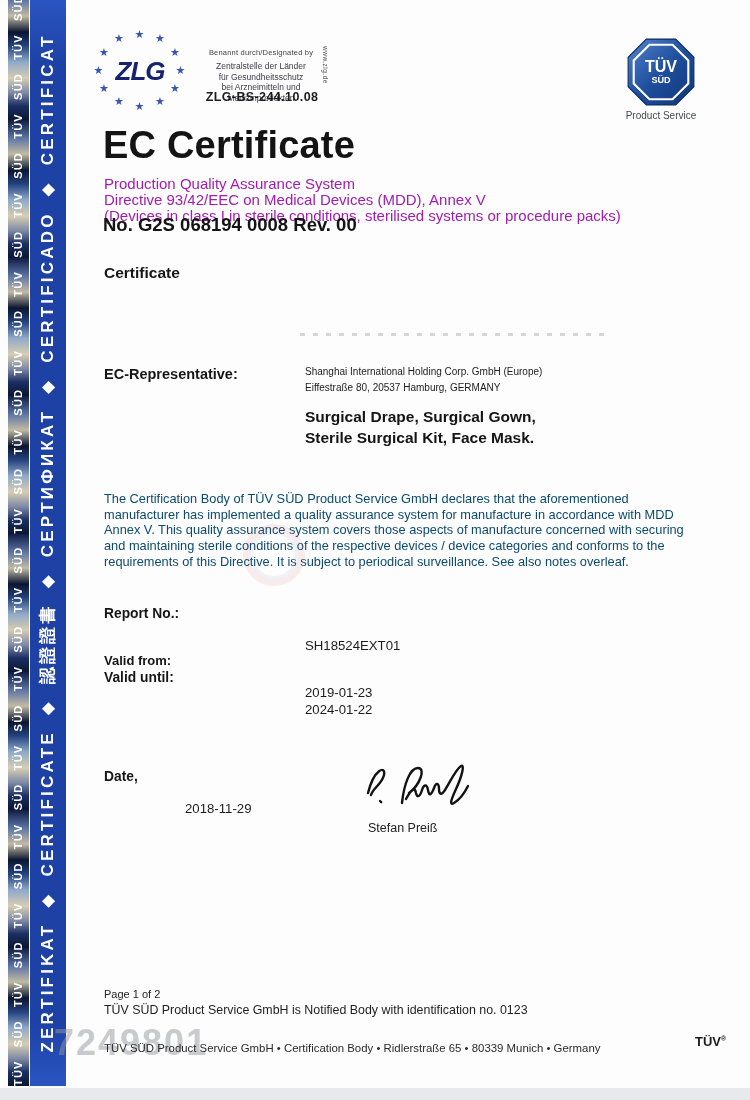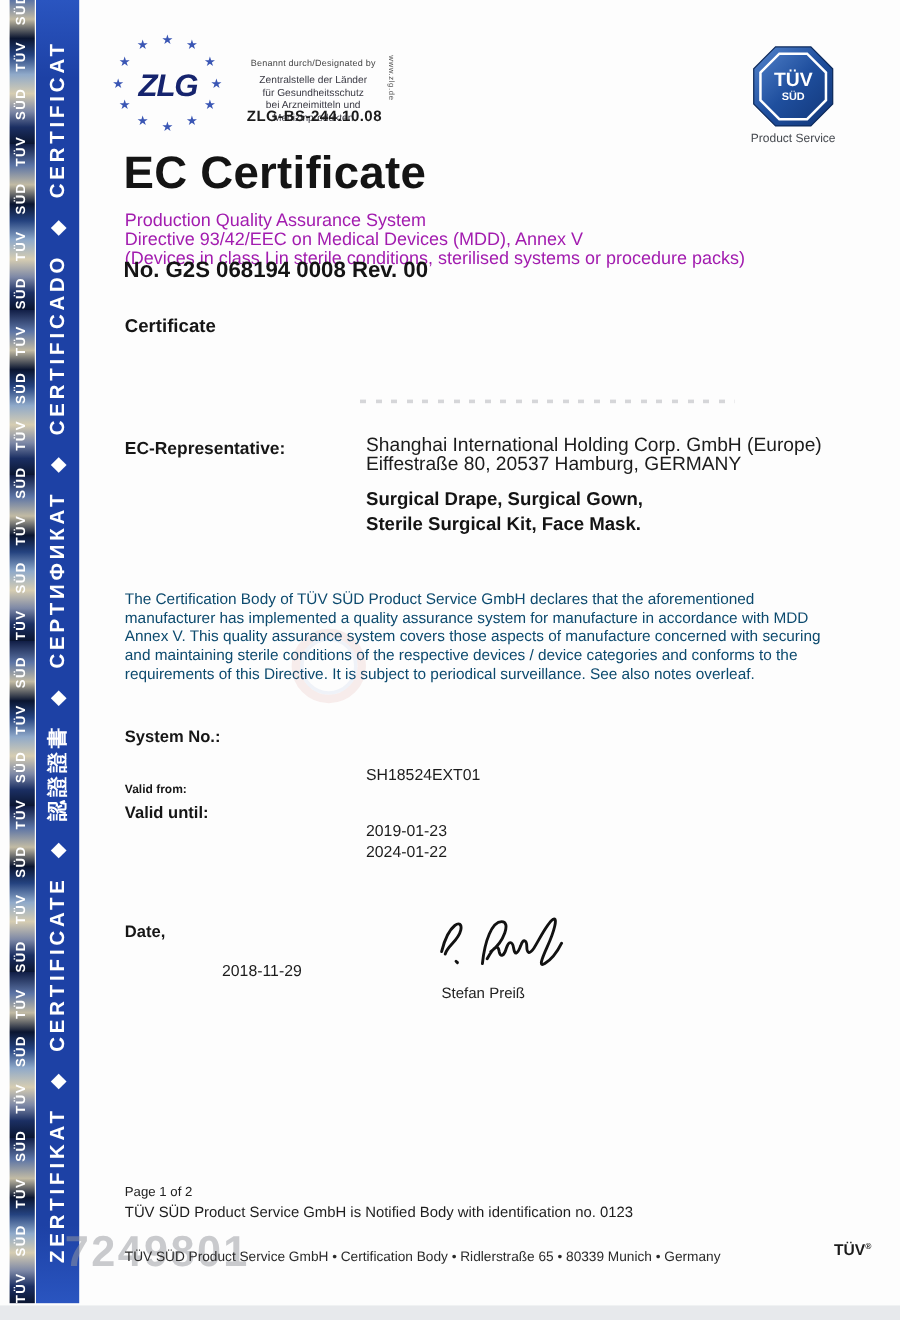--- a/index.html
+++ b/index.html
@@ -45,21 +45,21 @@
     font-size:10px;color:#44484e;}
 
   
   .title{position:absolute;left:103px;top:124px;font-size:38px;font-weight:bold;
     letter-spacing:.2px;color:#141414;}
   .subtitle{position:absolute;left:104px;top:176px;font-size:15px;line-height:15.8px;
     color:#a21caf;white-space:pre-line;}
   .certno{position:absolute;left:103px;top:214px;font-size:18.5px;font-weight:bold;color:#141414;}
 
   .lbl{position:absolute;left:104px;font-size:14.5px;font-weight:bold;color:#161616;}
-  .val{position:absolute;left:305px;font-size:16px;line-height:16px;color:#1c1c1c;white-space:pre-line;}
+  .val{position:absolute;left:305px;font-size:10px;line-height:16px;color:#1c1c1c;white-space:pre-line;}
   .lbl2{line-height:20px;white-space:pre-line;}
   .valbold{font-size:15.5px;font-weight:bold;line-height:20.5px;color:#141414;}
 
   .body-par{position:absolute;left:104px;top:491px;width:584px;font-size:12.8px;
     line-height:15.7px;color:#0c4a6e;}
 
   .small{font-size:13.2px;margin-top:32px;}
   .sig-name{position:absolute;left:368px;top:821px;font-size:12.5px;color:#222;}
 
   .foot1{position:absolute;left:104px;top:988px;font-size:11px;color:#222;}
@@ -143,23 +143,23 @@
   <div class="lbl" style="top:366px;">EC-Representative:</div>
   <div class="val" style="top:364px;">Shanghai International Holding Corp. GmbH (Europe)
 Eiffestraße 80, 20537 Hamburg, GERMANY</div>
 
   <div class="val valbold" style="top:407px;">Surgical Drape, Surgical Gown,
 Sterile Surgical Kit, Face Mask.</div>
 
   <div class="body-par">The Certification Body of TÜV SÜD Product Service GmbH declares that the aforementioned manufacturer has implemented a quality assurance system for manufacture in accordance with MDD Annex V. This quality assurance system covers those aspects of manufacture concerned with securing and maintaining sterile conditions of the respective devices / device categories and conforms to the requirements of this Directive. It is subject to periodical surveillance. See also notes overleaf.</div>
   <div class="wm-circle"></div>
 
-  <div class="lbl" style="top:606px;font-size:13.8px;">System No.:</div>
+  <div class="lbl" style="top:606px;font-size:13.8px;">Report No.:</div>
   <div class="val small" style="top:606px;">SH18524EXT01</div>
-  <div class="lbl" style="top:653px;font-size:10px;">Valid from:</div>
+  <div class="lbl" style="top:653px;font-size:13px;">Valid from:</div>
   <div class="val small" style="top:653px;">2019-01-23</div>
   <div class="lbl" style="top:670px;font-size:13.8px;">Valid until:</div>
   <div class="val small" style="top:670px;">2024-01-22</div>
 
   <div class="lbl" style="top:769px;font-size:13.8px;">Date,</div>
   <div class="val small" style="left:185px;top:769px;">2018-11-29</div>
   <div class="abs" style="left:356px;top:757px;">
     <svg width="160" height="66" viewBox="0 0 160 66">
       <g fill="none" stroke="#121212" stroke-width="2.4" stroke-linecap="round" stroke-linejoin="round">
         <path d="M12,36 C18,12 30,8 28,18 C26,27 17,31 15,38"></path>

